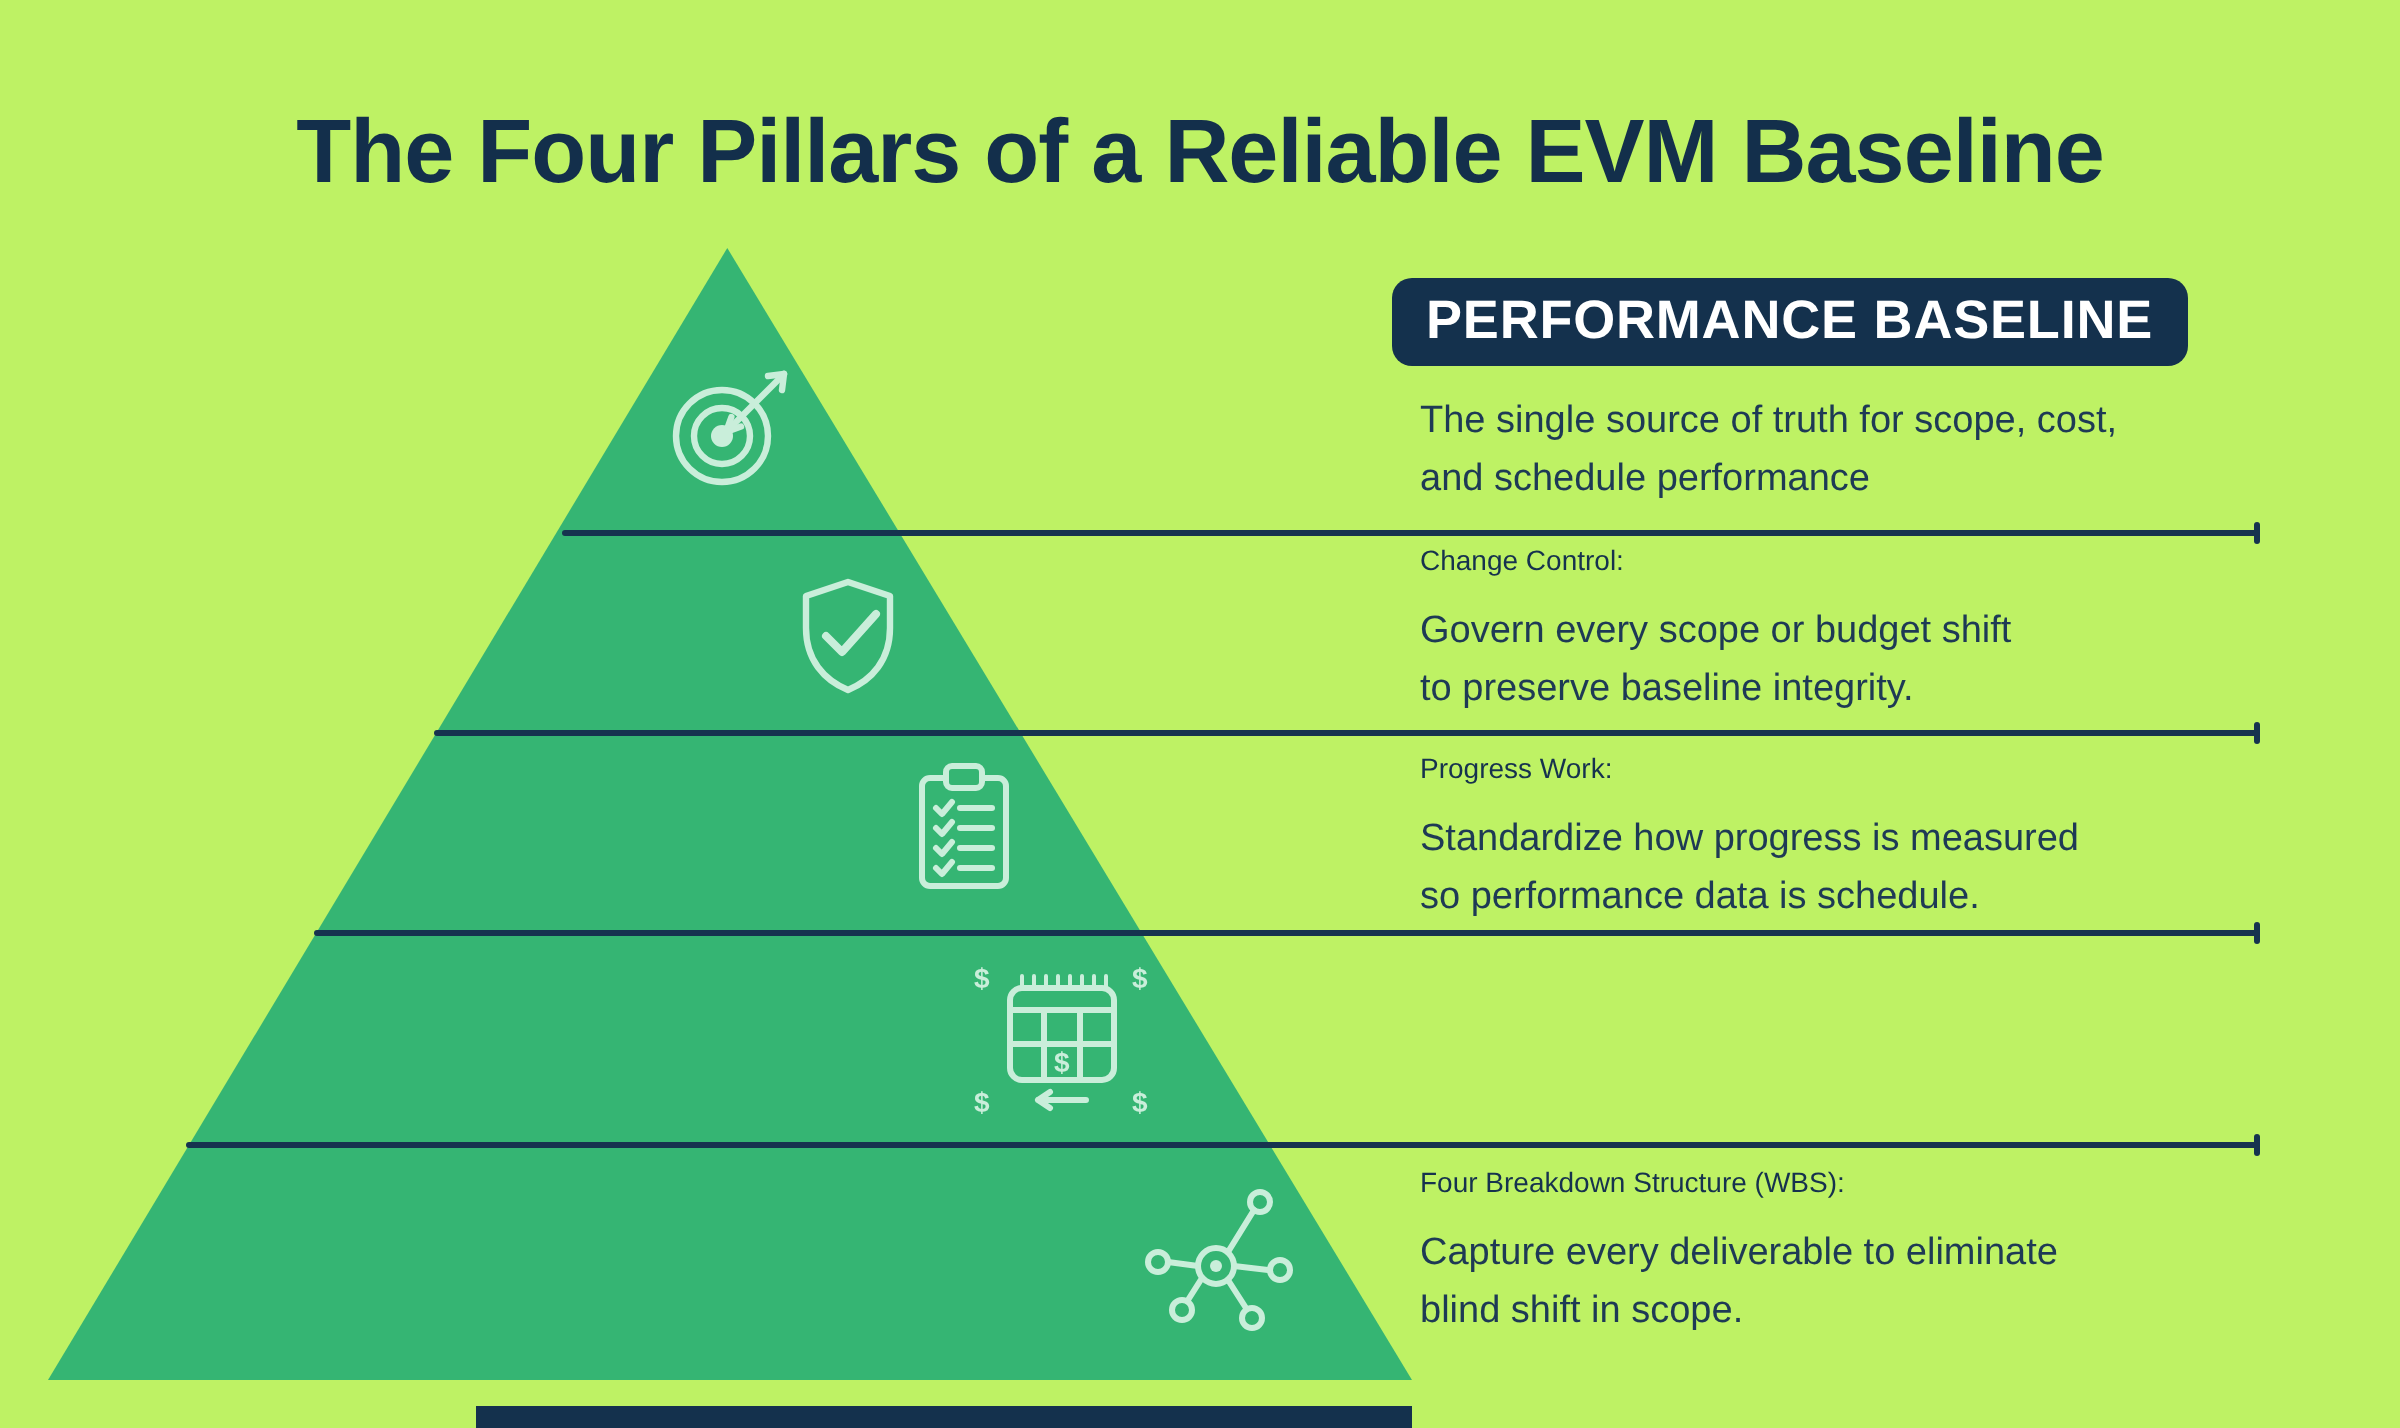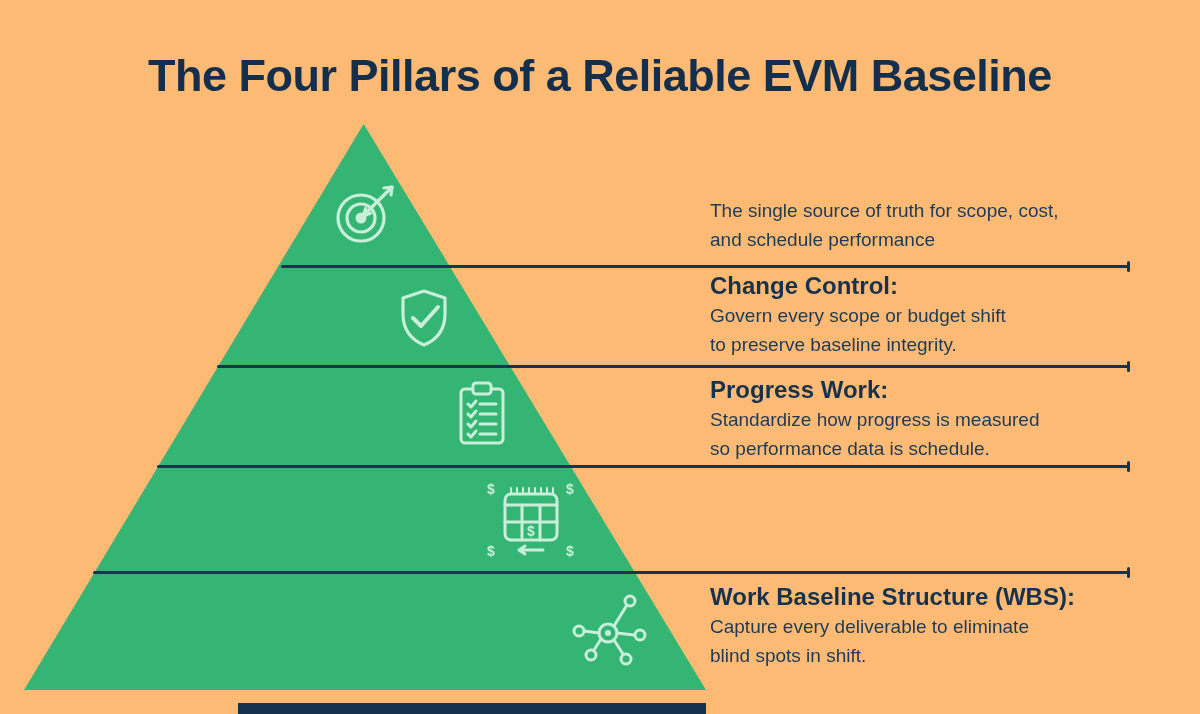--- a/index.html
+++ b/index.html
@@ -1,20 +1,20 @@
 <!DOCTYPE html>
 <html><head>
 <meta charset="utf-8">
 <style>
   html, body { margin: 0; padding: 0; background: #ffffff; }
   .stage {
     position: relative;
     width: 1200px;
     height: 714px;
-    background: #fdba74;
+    background: #bef264;
     overflow: hidden;
     font-family: "Liberation Sans", sans-serif;
     color: #1e3a55;
   }
 
   
   .title {
     position: absolute;
     top: 20px;
     left: 0;
@@ -87,22 +87,22 @@
     font-size: 27px;
     font-weight: 700;
     letter-spacing: 0.4px;
     padding: 6px 17px 7px 17px;
     border-radius: 10px;
     white-space: nowrap;
   }
   .sec-heading {
     position: absolute;
     left: 710px;
-    font-size: 24px;
-    font-weight: 700;
+    font-size: 14px;
+    font-weight: 400;
     color: #16324e;
     white-space: nowrap;
   }
   .sec-body {
     position: absolute;
     left: 710px;
     font-size: 19px;
     line-height: 29px;
     color: #1e3a55;
     white-space: pre-line;
@@ -204,31 +204,32 @@
         <circle cx="60" cy="10" r="5"></circle>
         <circle cx="70" cy="44" r="5"></circle>
         <circle cx="56" cy="68" r="5"></circle>
         <circle cx="21" cy="64" r="5"></circle>
         <circle cx="9" cy="40" r="5"></circle>
       </g>
       <circle class="icon-fill" cx="38" cy="42" r="3"></circle>
     </svg>
   </div>
 
+  <div class="badge">PERFORMANCE BASELINE</div>
   <div class="sec-body body-1">The single source of truth for scope, cost,
 and schedule performance</div>
 
   <div class="sec-heading head-2">Change Control:</div>
   <div class="sec-body body-2">Govern every scope or budget shift
 to preserve baseline integrity.</div>
 
   <div class="sec-heading head-3">Progress Work:</div>
   <div class="sec-body body-3">Standardize how progress is measured
 so performance data is schedule.</div>
 
 
-  <div class="sec-heading head-5">Work Baseline Structure (WBS):</div>
+  <div class="sec-heading head-5">Four Breakdown Structure (WBS):</div>
   <div class="sec-body body-5">Capture every deliverable to eliminate
-blind spots in shift.</div>
+blind shift in scope.</div>
 
   <div class="base-bar"></div>
 
 </div>
 
 </body></html>

